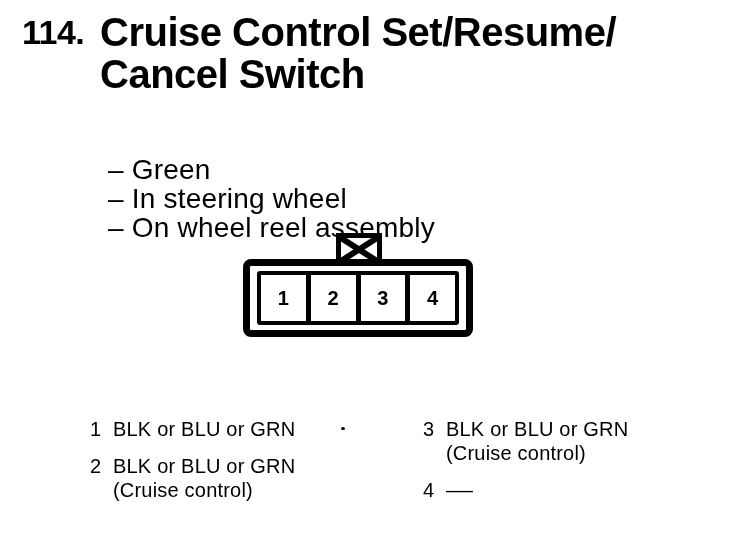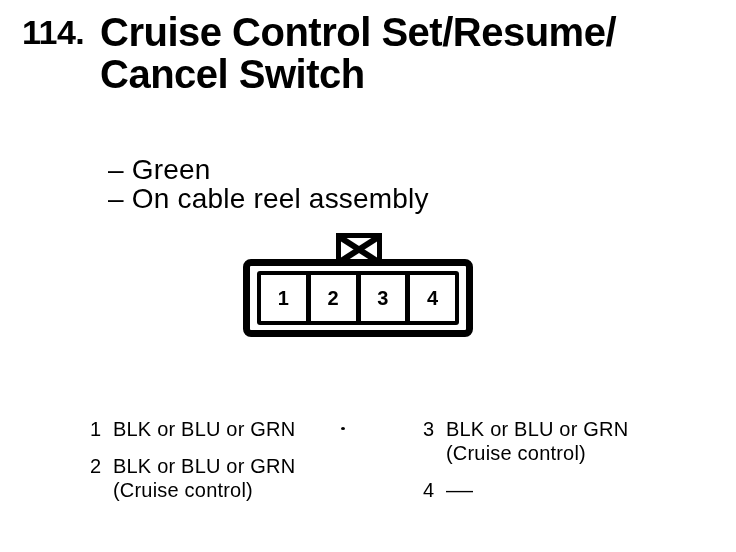--- a/index.html
+++ b/index.html
@@ -127,21 +127,22 @@
 <div class="page">
 
   <div class="title-num">114.</div>
   <div class="title-text">
     <div>Cruise Control Set/Resume/</div>
     <div>Cancel Switch</div>
   </div>
 
   <div class="notes">
     <div>– Green</div>
-    <div>– On cable reel assembly</div>
+    <div>– In steering wheel</div>
+    <div>– On wheel reel assembly</div>
   </div>
 
   <div class="conn-tab">
     <svg viewBox="0 0 36 23" preserveAspectRatio="none">
       <line x1="0" y1="0" x2="36" y2="23" stroke="#000" stroke-width="6"></line>
       <line x1="36" y1="0" x2="0" y2="23" stroke="#000" stroke-width="6"></line>
     </svg>
   </div>
   <div class="conn-body">
     <div class="conn-inner">

